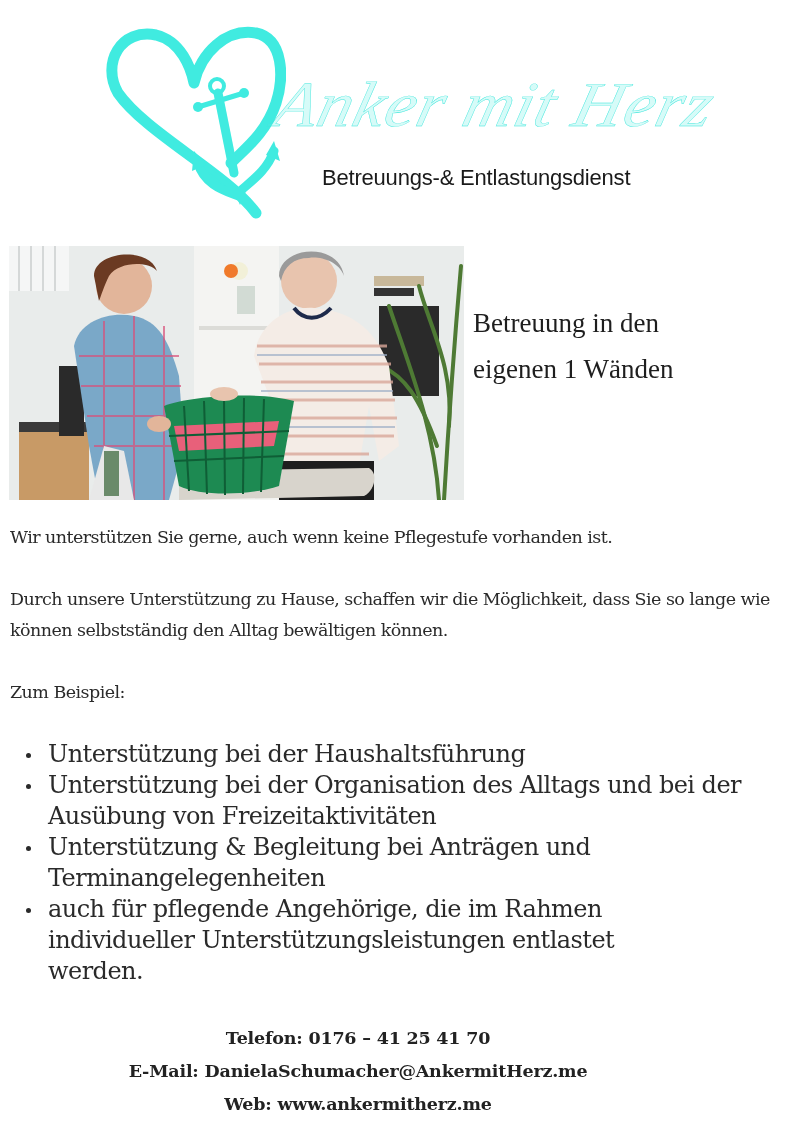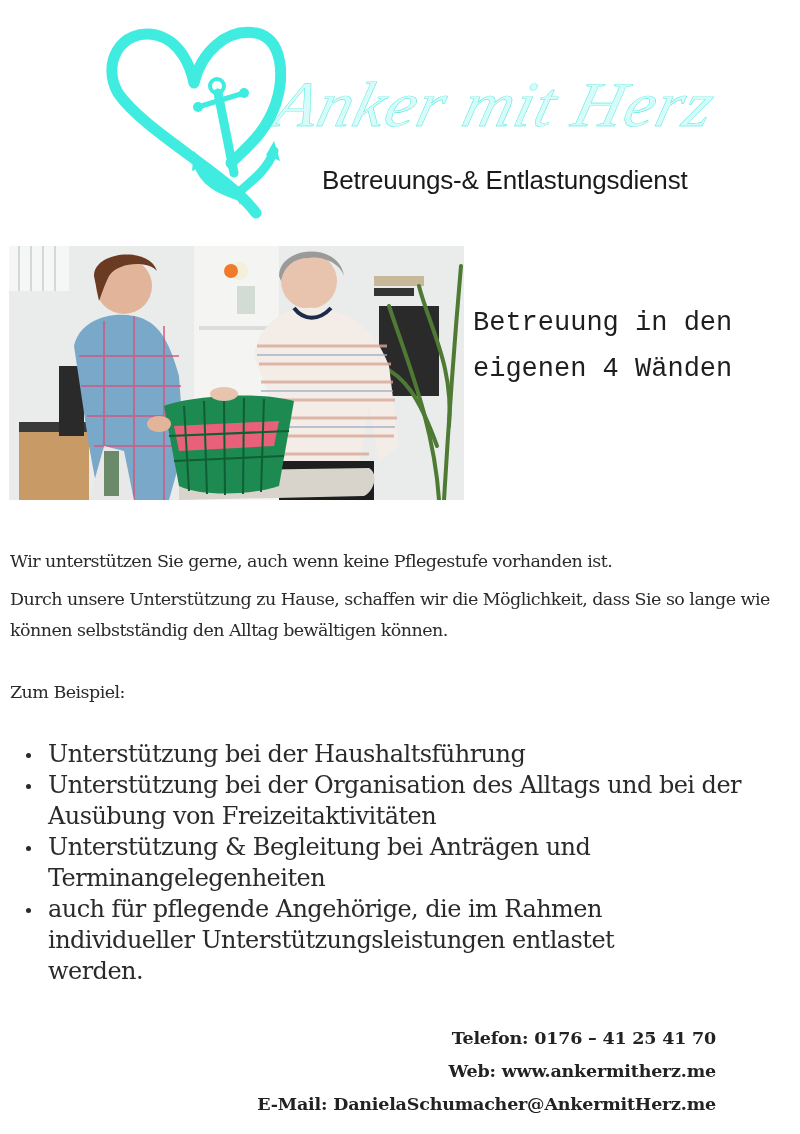--- a/index.html
+++ b/index.html
@@ -18,57 +18,57 @@
   }
   .logo .brand-fill {
     position: absolute; left: 176px; top: 58px;
     font-family: "Liberation Serif", serif; font-style: italic;
     font-size: 64px; color: #5ff0e6; opacity: 0.25; letter-spacing: 1px;
     transform: skewX(-14deg) scaleX(1.08); transform-origin: left center;
     white-space: nowrap; line-height: 1;
   }
   .logo .tagline {
     position: absolute; left: 222px; top: 150px;
-    font-family: "Liberation Sans", sans-serif; font-size: 26px; color: #1a1a1a;
+    font-family: "Liberation Sans", sans-serif; font-size: 22px; color: #1a1a1a;
     letter-spacing: -0.2px; white-space: nowrap;
   }
 
   .photo {
     position: absolute; left: 9px; top: 246px; width: 455px; height: 254px;
     overflow: hidden; background: #eceff0;
   }
   .photo svg { width: 100%; height: 100%; display: block; }
 
   .headline {
     position: absolute; left: 473px; top: 300px; width: 320px;
-    font-family: Liberation Mono, monospace; font-size: 27px; line-height: 46px; color: #1e1e1e;
+    font-family: Liberation Serif, serif; font-size: 27px; line-height: 46px; color: #1e1e1e;
   }
 
   .body-text {
     position: absolute; left: 10px; width: 790px;
     font-family: "DejaVu Serif", serif; font-size: 17.5px; line-height: 31px; color: #2a2a2a;
     letter-spacing: -0.55px;
   }
-  .p1 { top: 546px; }
+  .p1 { top: 522px; }
   .p2 { top: 584px; }
   .p3 { top: 677px; }
 
   .bullets { position: absolute; left: 24px; top: 739px; width: 770px; list-style: none; }
   .bullets li {
     position: relative; padding-left: 24px;
     font-family: "DejaVu Serif", serif; font-size: 24px; line-height: 31px; color: #2a2a2a;
     letter-spacing: -0.55px;
   }
   .bullets li::before {
     content: ""; position: absolute; left: 2px; top: 14px; width: 5px; height: 5px;
     border-radius: 50%; background: #2a2a2a;
   }
 
   .contact {
-    position: absolute; left: 0; top: 1022px; width: 716px; text-align: right;
+    position: absolute; left: 0; top: 1022px; width: 716px; text-align: center;
     font-family: "DejaVu Serif", serif; font-weight: bold; font-size: 17.5px; line-height: 33px; color: #222;
     letter-spacing: -0.2px;
   }
 </style>
 </head>
 <body>
 
 <div class="logo">
   <svg class="heart" viewBox="0 0 180 210">
 
@@ -174,31 +174,31 @@
     <ellipse cx="150" cy="178" rx="12" ry="8" fill="#e2b59a"></ellipse>
     <ellipse cx="215" cy="148" rx="14" ry="7" fill="#e8c4ae"></ellipse>
 
     <path d="M80 254 L 95 200 L 115 205 L 125 254 Z" fill="#e8e8e8"></path>
     <rect x="95" y="205" width="15" height="45" fill="#6a8a6a"></rect>
   </svg>
 </div>
 
 <div class="headline">
   <div>Betreuung in den</div>
-  <div>eigenen 4 Wänden</div>
+  <div>eigenen 1 Wänden</div>
 </div>
 
 <p class="body-text p1">Wir unterstützen Sie gerne, auch wenn keine Pflegestufe vorhanden ist.</p>
 <p class="body-text p2">Durch unsere Unterstützung zu Hause, schaffen wir die Möglichkeit, dass Sie so lange wie können selbstständig den Alltag bewältigen können.</p>
 <p class="body-text p3">Zum Beispiel:</p>
 
 <ul class="bullets">
   <li>Unterstützung bei der Haushaltsführung</li>
   <li style="width:740px">Unterstützung bei der Organisation des Alltags und bei der Ausübung von Freizeitaktivitäten</li>
   <li>Unterstützung &amp; Begleitung bei Anträgen und Terminangelegenheiten</li>
   <li style="width:640px">auch für pflegende Angehörige, die im Rahmen individueller Unterstützungsleistungen entlastet werden.</li>
 </ul>
 
 <div class="contact">
   <div>Telefon: 0176 – 41 25 41 70</div>
+  <div>E-Mail: DanielaSchumacher@AnkermitHerz.me</div>
   <div>Web: www.ankermitherz.me</div>
-  <div>E-Mail: DanielaSchumacher@AnkermitHerz.me</div>
 </div>
 
 </body></html>

